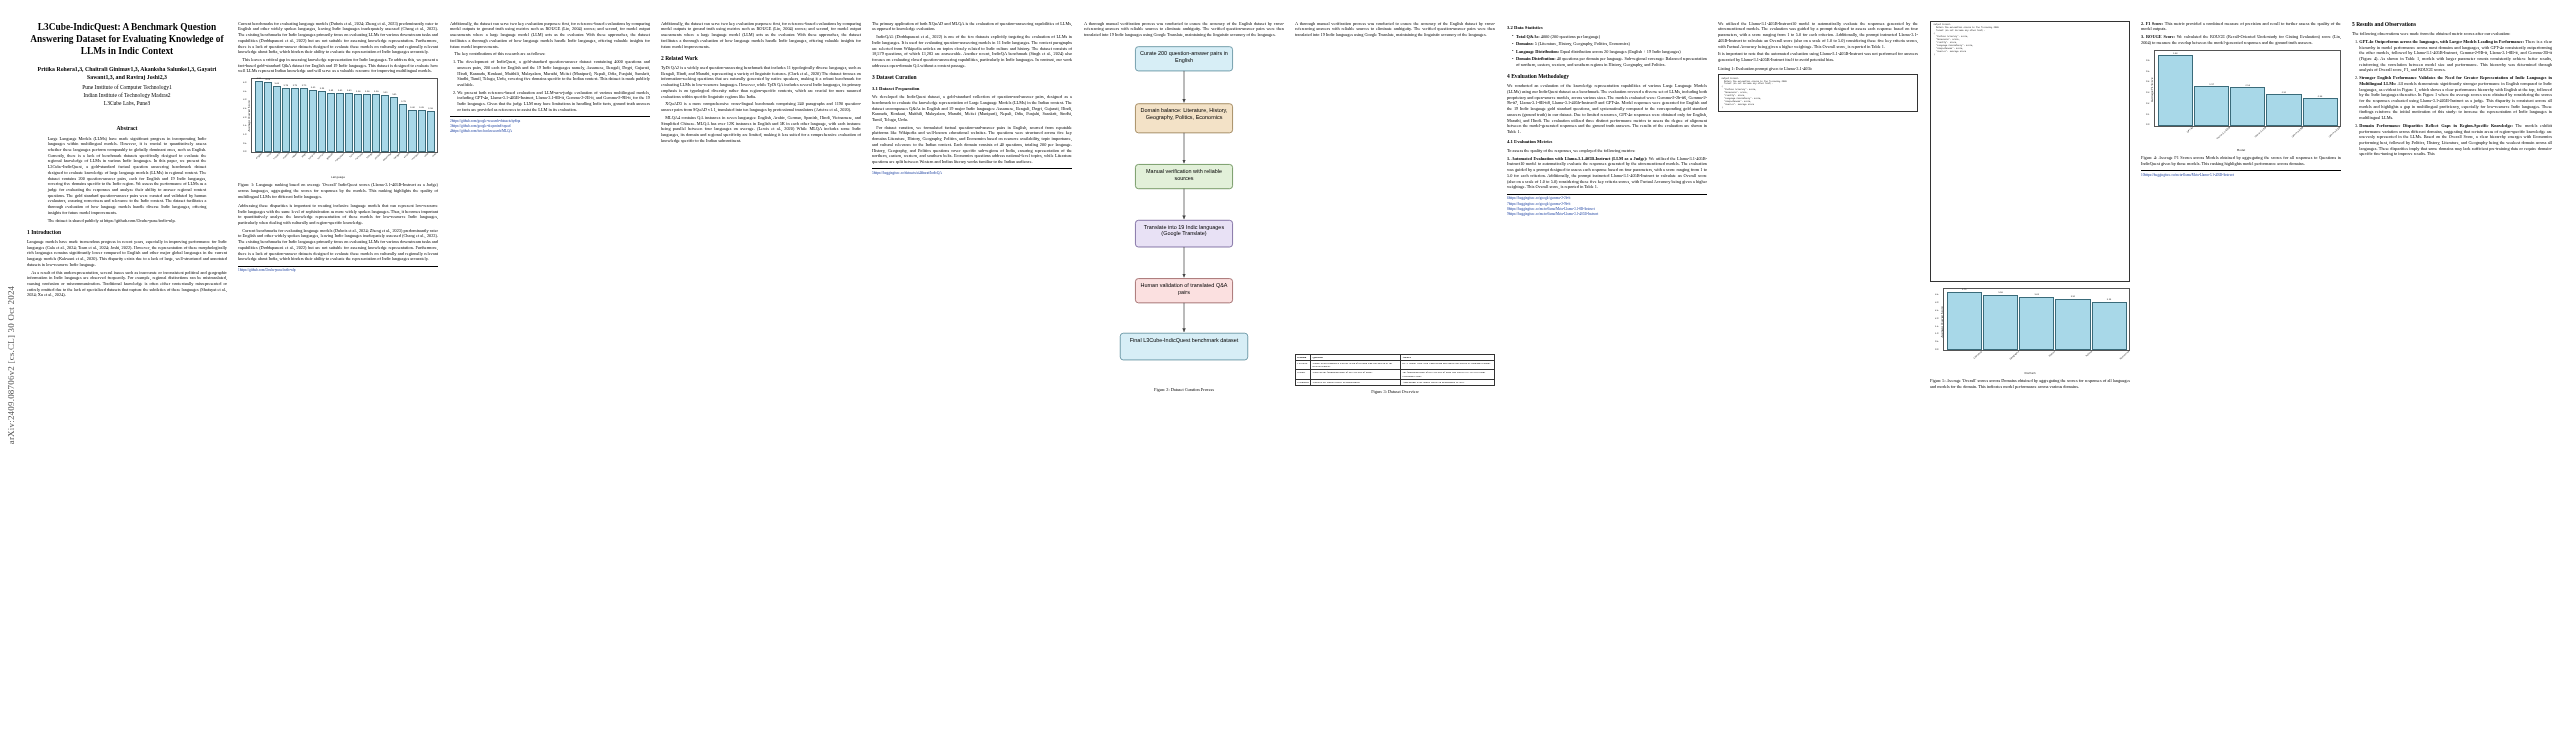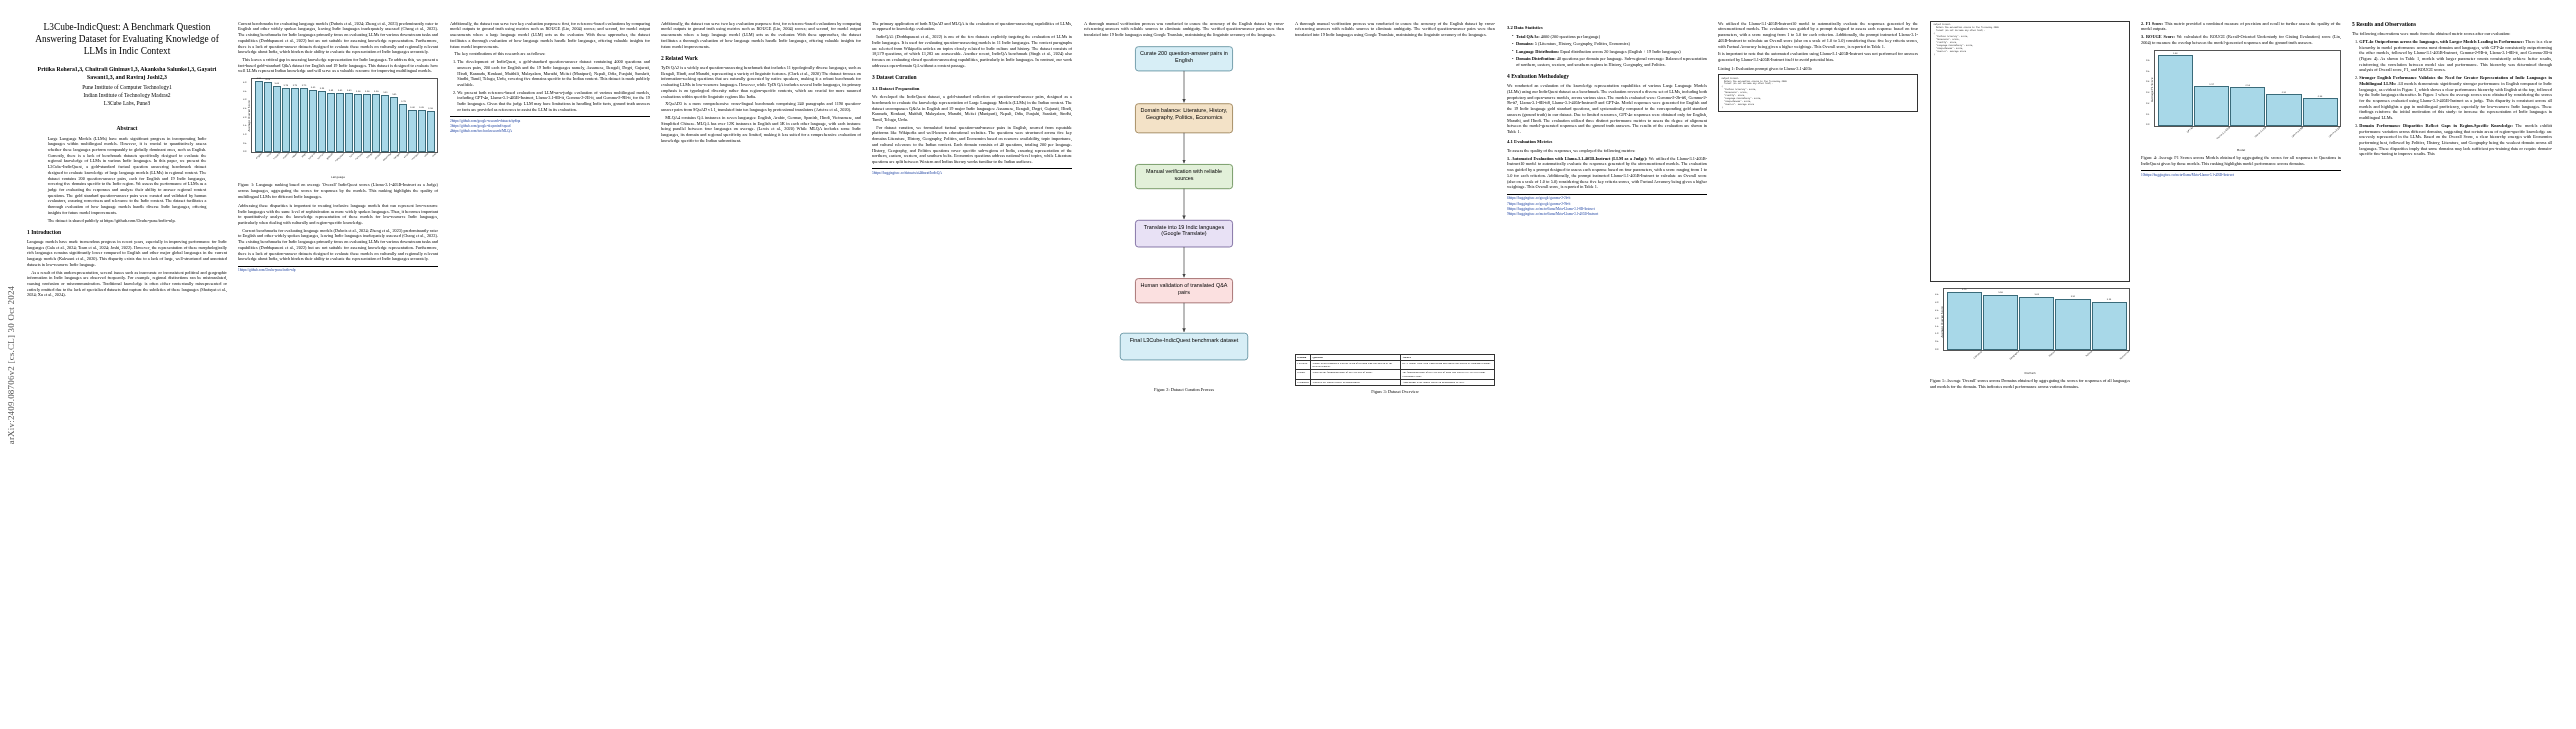--- a/index.html
+++ b/index.html
@@ -26,21 +26,21 @@
     letter-spacing:0.2px;
   }
 
   
   .colwrap{ position:absolute; top:0; bottom:0; padding:20.7px 0 8.5px 0; }
   .col{ font-size:4.3px; line-height:1.33; text-align:justify; hyphens:auto; }
   .col p{ margin:0 0 2.1px 0; text-indent:4.3px; }
   .col p.noind{ text-indent:0; }
 
   h1.title{
-    font-size:9.4px; font-weight:normal; text-align:center; line-height:1.28;
+    font-size:9.4px; font-weight:bold; text-align:center; line-height:1.28;
     margin:0 0 9.7px 0;
   }
   .authors{ font-size:5.8px; font-weight:bold; text-align:center; margin:0 0 1.8px 0; }
   .affil{ font-size:5.5px; text-align:center; line-height:1.45; }
 
   h2.sec{ font-size:5.5px; font-weight:bold; margin:5.5px 0 3px 0; text-indent:0; }
   h3.subsec{ font-size:4.7px; font-weight:bold; margin:4.3px 0 2.4px 0; text-indent:0; }
   h2.abs{ font-size:5.6px; font-weight:bold; text-align:center; margin:3.6px 0 3.6px 0; }
   .url{ color:#1a3fa0; word-break:break-all; }
 

